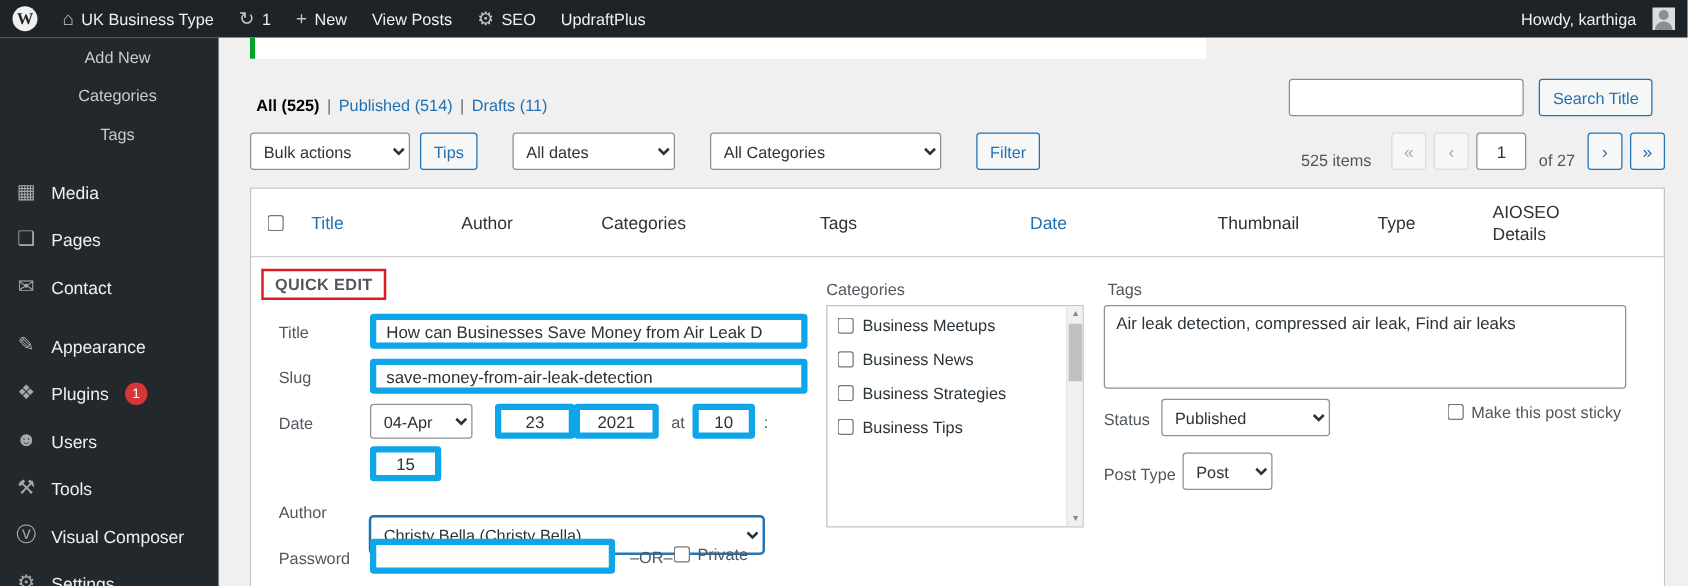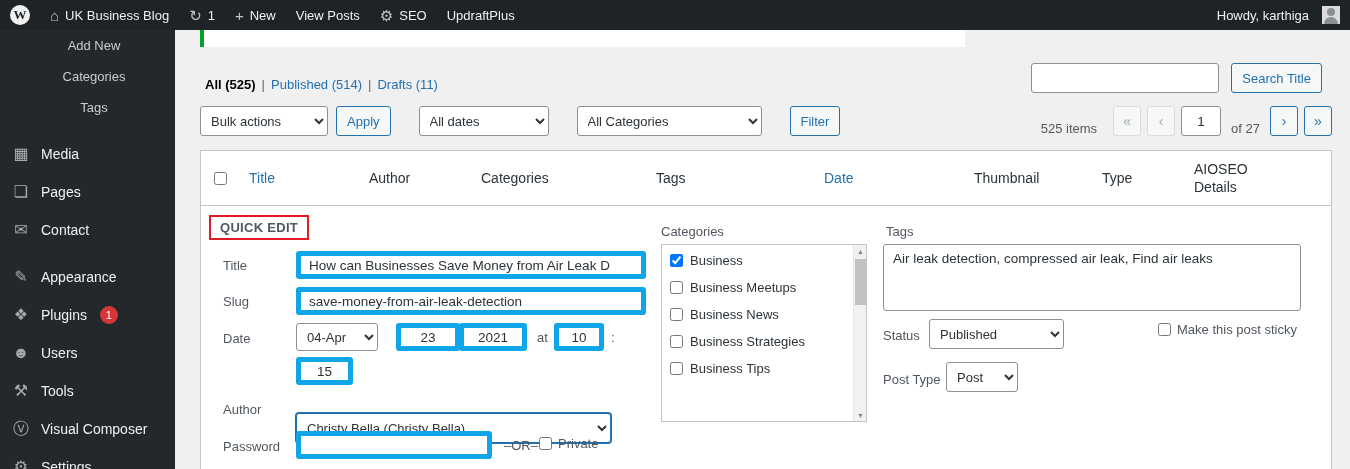--- a/index.html
+++ b/index.html
@@ -100,21 +100,21 @@
 </head>
 <body>
 
 <div class="admin-bar">
   <div class="ab-left">
     <div class="ab-item">
       <span class="wp-logo">W</span>
     </div>
     <div class="ab-item">
       <span class="ab-icon">⌂</span>
-      <span>UK Business Blog</span>
+      <span>UK Business Type</span>
     </div>
     <div class="ab-item">
       <span class="ab-icon">↻</span>
       <span>1</span>
     </div>
     <div class="ab-item">
       <span class="ab-icon">+</span>
       <span>New</span>
     </div>
     <div class="ab-item">
@@ -207,21 +207,21 @@
   <div class="search-area">
     <input class="text-input search-input" value="" style="">
     <button class="btn">Search Title</button>
   </div>
 
   <div class="tablenav">
     <div class="nav-left">
       <select class="sel-bulk">
         <option>Bulk actions</option>
       </select>
-      <button class="btn">Apply</button>
+      <button class="btn">Tips</button>
       <select class="sel-dates gap-lg">
         <option>All dates</option>
       </select>
       <select class="sel-cats gap-lg">
         <option>All Categories</option>
       </select>
       <button class="btn gap-lg">Filter</button>
     </div>
     <div class="nav-right">
       <span class="items-count">525 items</span>
@@ -278,24 +278,20 @@
       <input class="qe-abs qe-input" style="left: 95px; top: 225px; width: 196px;" value="">
       <span class="qe-abs qe-label" style="left:303px; top:232px;">–OR–</span>
       <label class="qe-abs chk-row" style="left:338px; top:230px;">
         <input type="checkbox" style="">
         <span>Private</span>
       </label>
 
       <span class="qe-abs qe-label" style="left:460px; top:18px;">Categories</span>
       <div class="qe-abs cat-box">
         <div class="cat-list">
-          <label class="cat-item">
-            <input type="checkbox" checked="" style="">
-            <span>Business</span>
-          </label>
           <label class="cat-item">
             <input type="checkbox" style="">
             <span>Business Meetups</span>
           </label>
           <label class="cat-item">
             <input type="checkbox" style="">
             <span>Business News</span>
           </label>
           <label class="cat-item">
             <input type="checkbox" style="">

